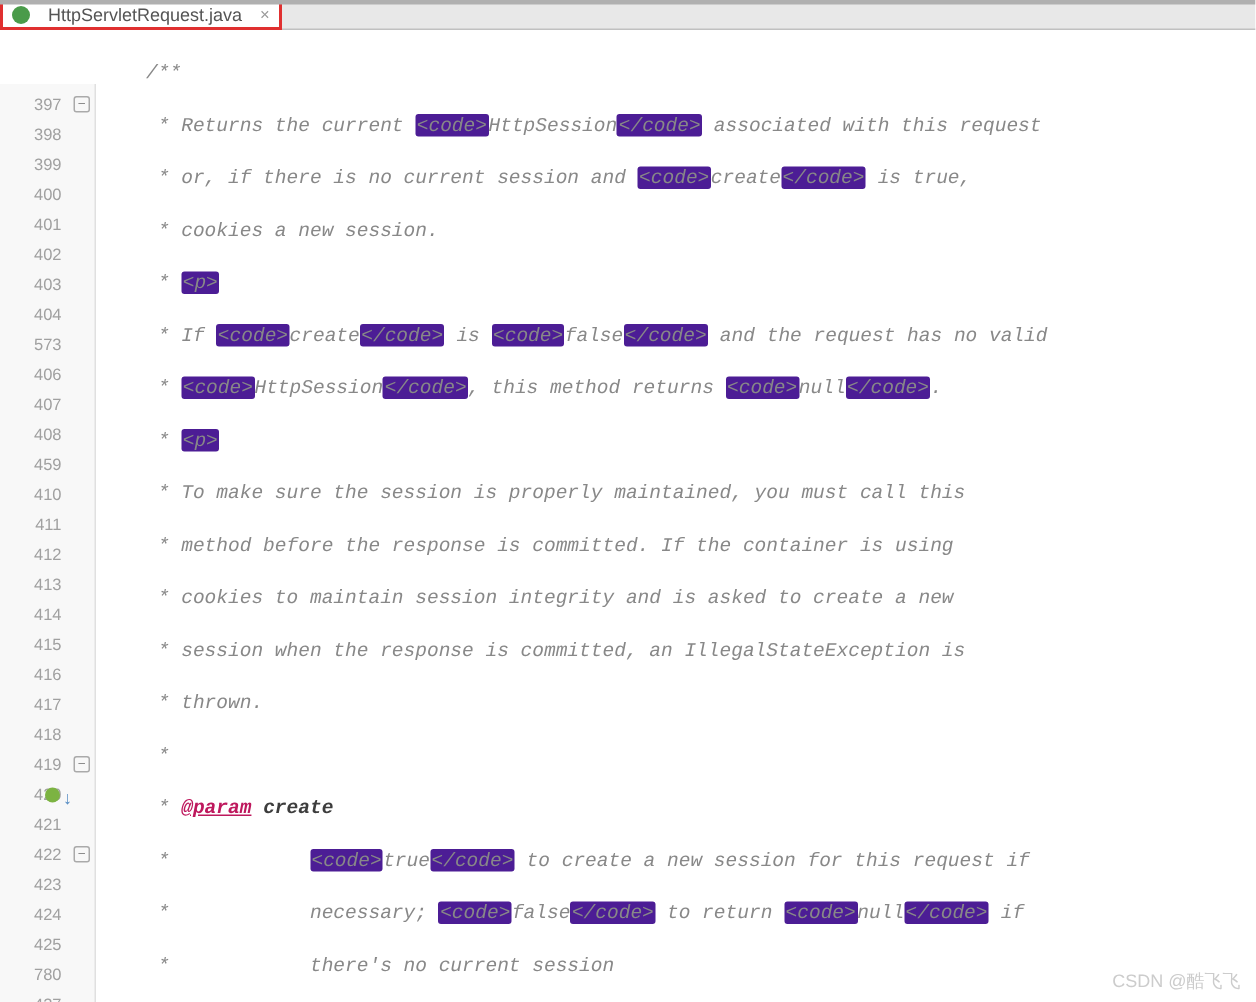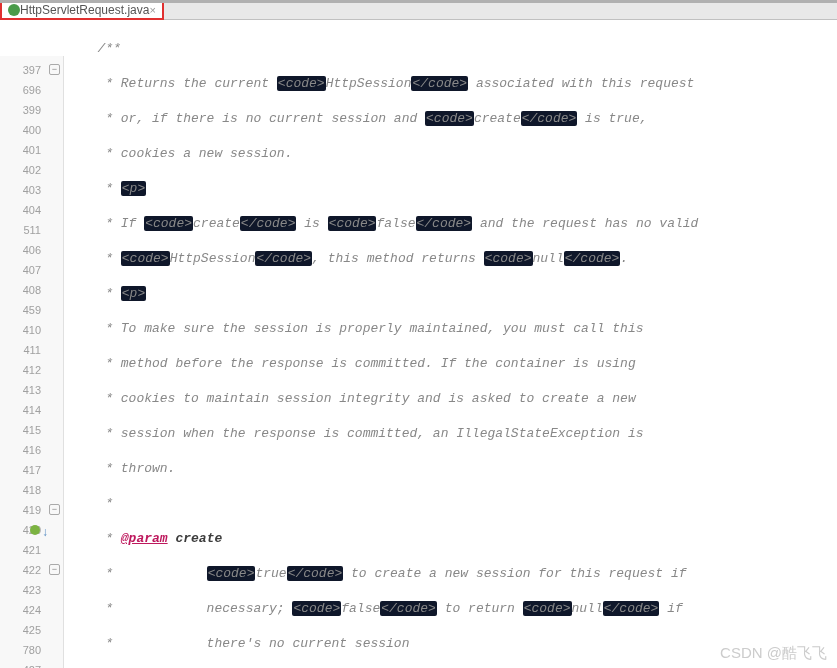--- a/index.html
+++ b/index.html
@@ -18,21 +18,21 @@
   height: 20px;
   display: flex;
   align-items: center;
 }
 .tab {
   background: #fff;
   border: 2px solid #e03030;
   padding: 1px 6px;
   display: flex;
   align-items: center;
-  gap: 0;
+  gap: 12px;
   font-family: "SimSun", sans-serif;
   font-size: 12px;
   color: #555;
 }
 .tab-icon {
   width: 12px;
   height: 12px;
   background: #4a9b4a;
   border-radius: 50%;
   display: inline-block;
@@ -97,58 +97,58 @@
   padding-top: 4px;
   padding-left: 10px;
   white-space: pre;
   font-style: italic;
   color: #888;
 }
 .line {
   height: 20px;
   line-height: 20px;
 }
-.tag { background: #0f172a; border-radius: 2px; padding: 0 1px; }
+.tag { background: #4c1d95; border-radius: 2px; padding: 0 1px; }
 .param-tag { color: #be185d; font-weight: bold; text-decoration: underline; font-style: italic; }
 .param-name { color: #3d3d3d; font-weight: bold; font-style: italic; }
 .javadoc { color: #888; font-style: italic; }
 .watermark {
   position: absolute;
   right: 10px;
   bottom: 5px;
   color: #ccc;
   font-family: sans-serif;
-  font-size: 15px;
+  font-size: 12px;
 }
 .top-border { border-top: 3px solid #b0b0b0; position:absolute; top:0; left:0; right:0; }
 </style>
 </head>
 <body>
 
 <div class="top-border"></div>
 
 <div class="tab-bar">
   <div class="tab">
     <span class="tab-icon"></span>
     <span>HttpServletRequest.java</span>
     <span class="tab-close">×</span>
   </div>
 </div>
 
 <div class="editor">
   <div class="gutter">
     <div class="gutter-line"><span>397</span><span class="fold">−</span></div>
-    <div class="gutter-line"><span>696</span></div>
+    <div class="gutter-line"><span>398</span></div>
     <div class="gutter-line"><span>399</span></div>
     <div class="gutter-line"><span>400</span></div>
     <div class="gutter-line"><span>401</span></div>
     <div class="gutter-line"><span>402</span></div>
     <div class="gutter-line"><span>403</span></div>
     <div class="gutter-line"><span>404</span></div>
-    <div class="gutter-line"><span>511</span></div>
+    <div class="gutter-line"><span>573</span></div>
     <div class="gutter-line"><span>406</span></div>
     <div class="gutter-line"><span>407</span></div>
     <div class="gutter-line"><span>408</span></div>
     <div class="gutter-line"><span>459</span></div>
     <div class="gutter-line"><span>410</span></div>
     <div class="gutter-line"><span>411</span></div>
     <div class="gutter-line"><span>412</span></div>
     <div class="gutter-line"><span>413</span></div>
     <div class="gutter-line"><span>414</span></div>
     <div class="gutter-line"><span>415</span></div>

